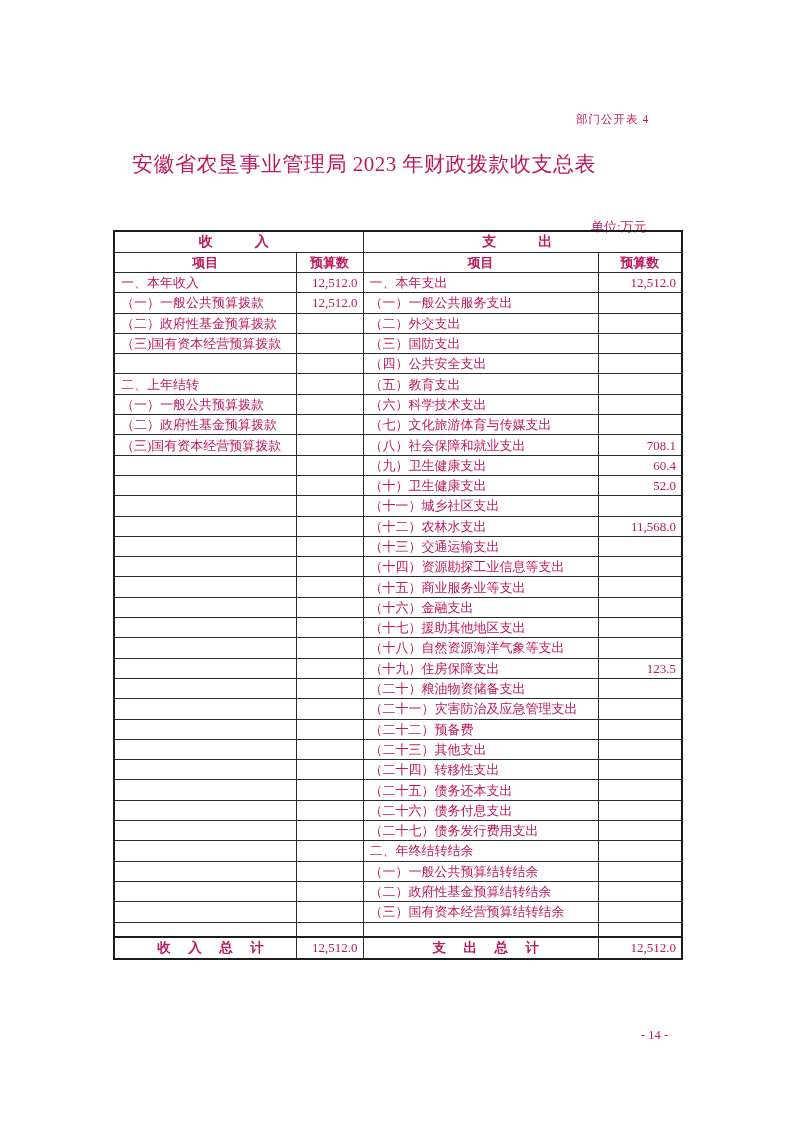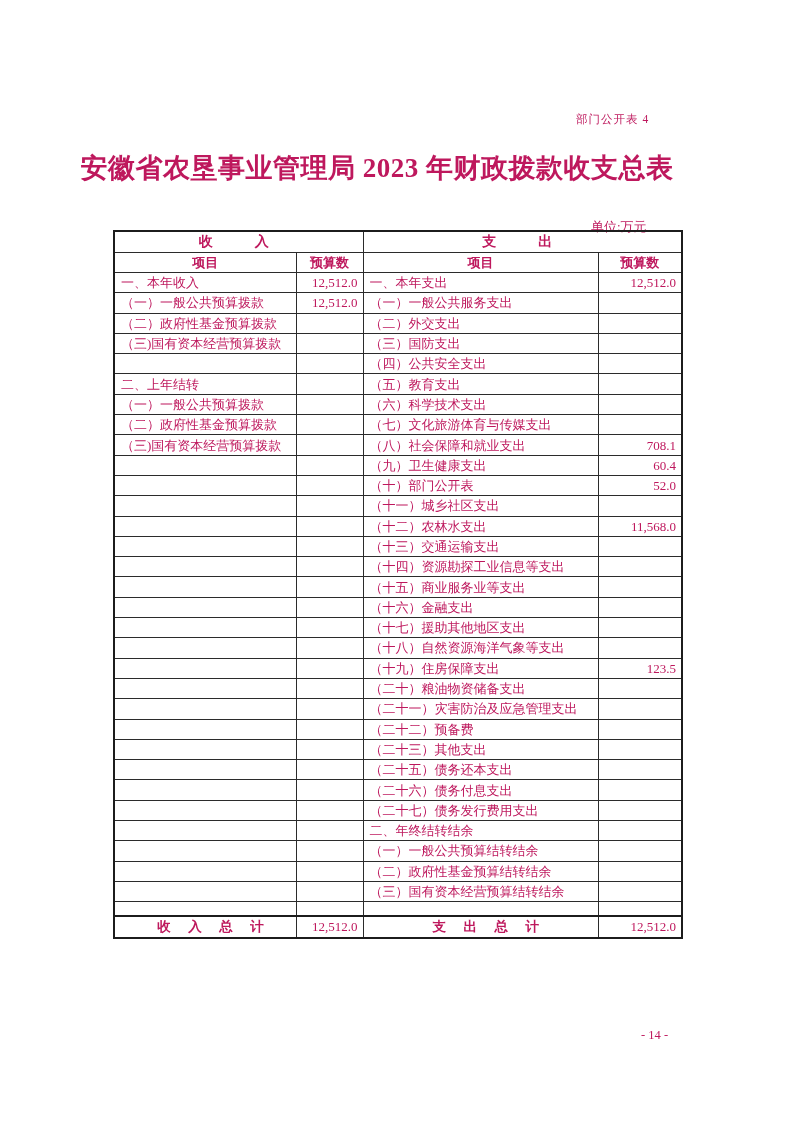--- a/index.html
+++ b/index.html
@@ -11,23 +11,22 @@
     color:#be185d;
     overflow:hidden;
   }
   .corner-label {
     position:absolute; top:112px; left:576px;
     font-size:11.5px; letter-spacing:1px;
   }
   .doc-title {
     position:absolute; top:150px; left:0; width:728px;
     text-align:center;
-    font-size:27px; font-weight:bold;
+    font-size:21px; font-weight:normal;
     letter-spacing:0.5px;
-    padding-left:13px;
   }
   .unit-label {
     position:absolute; top:218px; left:591px;
     font-size:13px;
   }
   table.budget-table {
     position:absolute; top:230px; left:113px;
     width:568px;
     border-collapse:collapse; table-layout:fixed;
     border:2px solid #1c1c1c;
@@ -162,21 +161,21 @@
         </tr>
         <tr>
           <td class="item"></td>
           <td class="num"></td>
           <td class="item">（九）卫生健康支出</td>
           <td class="num">60.4</td>
         </tr>
         <tr>
           <td class="item"></td>
           <td class="num"></td>
-          <td class="item">（十）部门公开表</td>
+          <td class="item">（十）卫生健康支出</td>
           <td class="num">52.0</td>
         </tr>
         <tr>
           <td class="item"></td>
           <td class="num"></td>
           <td class="item">（十一）城乡社区支出</td>
           <td class="num"></td>
         </tr>
         <tr>
           <td class="item"></td>
@@ -241,20 +240,26 @@
         <tr>
           <td class="item"></td>
           <td class="num"></td>
           <td class="item">（二十二）预备费</td>
           <td class="num"></td>
         </tr>
         <tr>
           <td class="item"></td>
           <td class="num"></td>
           <td class="item">（二十三）其他支出</td>
+          <td class="num"></td>
+        </tr>
+        <tr>
+          <td class="item"></td>
+          <td class="num"></td>
+          <td class="item">（二十四）转移性支出</td>
           <td class="num"></td>
         </tr>
         <tr>
           <td class="item"></td>
           <td class="num"></td>
           <td class="item">（二十五）债务还本支出</td>
           <td class="num"></td>
         </tr>
         <tr>
           <td class="item"></td>

